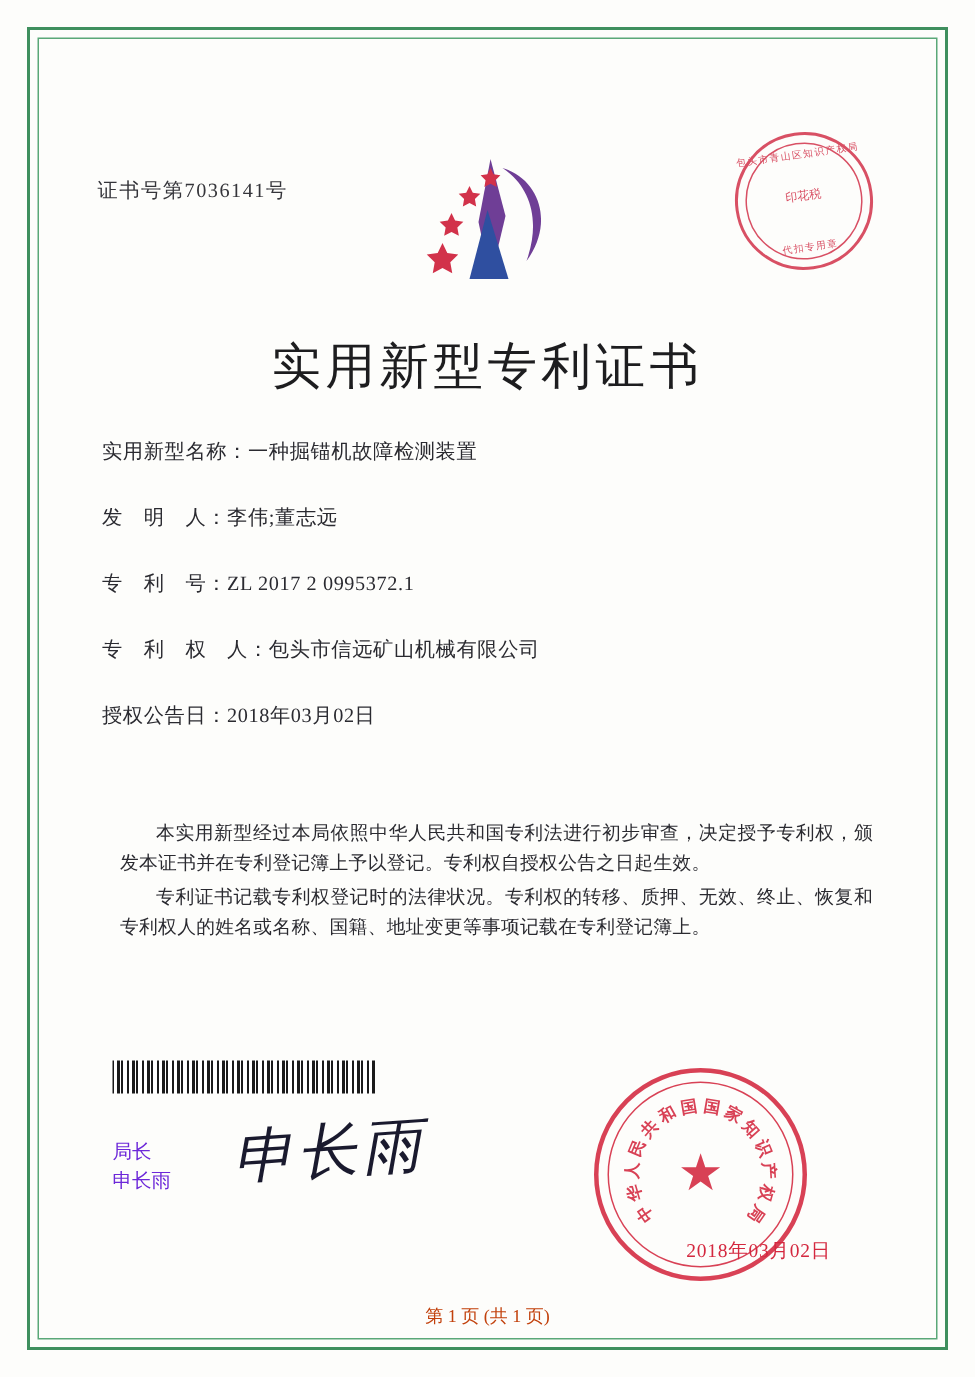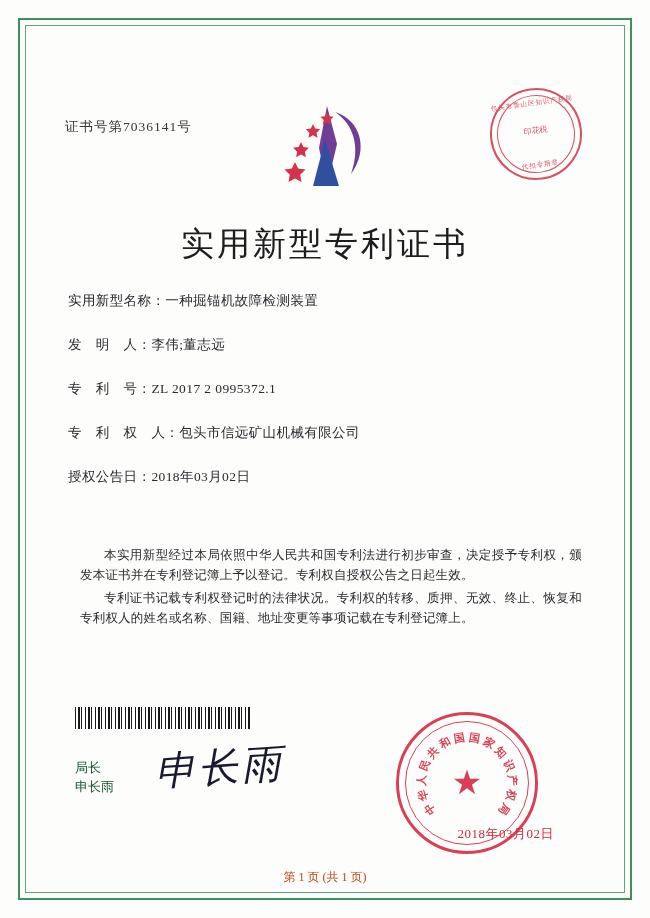--- a/index.html
+++ b/index.html
@@ -179,21 +179,21 @@
         #1a1a1a 6px, #1a1a1a 7px, #fff 7px, #fff 10px);
   }
 
   
   .director {
     position: absolute;
     left: 35px;
     top: 718px;
     font-size: 13px;
     line-height: 19px;
-    color: #14532d;
+    color: #6d28d9;
   }
   .signature {
     position: absolute;
     left: 115px;
     top: 700px;
     font-size: 40px;
     color: #1a1a2e;
     font-family: "DejaVu Serif", serif;
     font-style: italic;
     letter-spacing: 3px;

